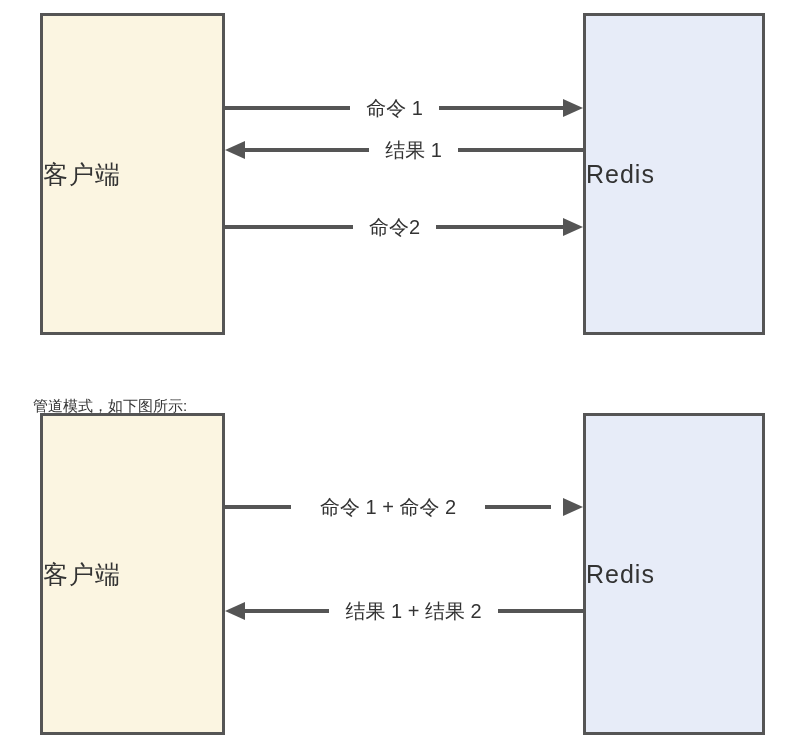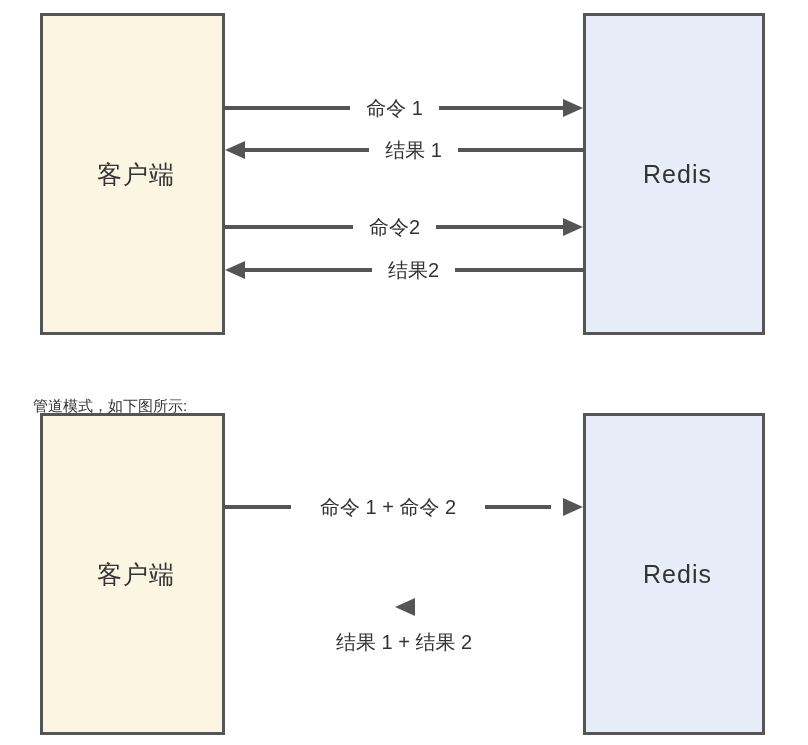--- a/index.html
+++ b/index.html
@@ -10,22 +10,21 @@
     background: var(--page-bg, #ffffff);
     font-family: "Liberation Sans", "DejaVu Sans", sans-serif;
     overflow: hidden;
   }
   .node {
     position: absolute;
     box-sizing: border-box;
     border: 3px solid var(--stroke, #555555);
     display: flex;
     align-items: center;
-    justify-content: center;
-    padding-left: 7px;
+    justify-content: flex-start;
   }
   .node-label {
     font-size: 25px;
     letter-spacing: 1px;
     color: var(--text, #333333);
     white-space: nowrap;
   }
   .client { background: var(--client-fill, #FBF5E1); }
   .redis  { background: var(--redis-fill, #E7ECF8); }
   .client-1 { left: 40px;  top: 13px;  width: 185px; height: 322px; }
@@ -36,21 +35,21 @@
     position: absolute;
     left: 225px;
     width: 358px;
     height: 26px;
     display: flex;
     align-items: center;
   }
   .seg { flex: 1 1 0; height: 4px; background: var(--stroke, #555555); }
   .arrow-label {
     flex: 0 0 auto;
-    margin: 16px 16px;
+    margin: 0 16px;
     font-size: 20px;
     color: var(--text, #333333);
     white-space: nowrap;
     line-height: 1;
   }
   .head-r {
     flex: 0 0 auto; width: 0; height: 0;
     border-top: 9px solid transparent;
     border-bottom: 9px solid transparent;
     border-left: 20px solid var(--stroke, #555555);
@@ -61,21 +60,21 @@
     border-top: 9px solid transparent;
     border-bottom: 9px solid transparent;
     border-right: 20px solid var(--stroke, #555555);
     margin-right: -1px;
   }
   .t-r1 { top: 95px; }
   .t-r2 { top: 137px; justify-content: center; }
   .t-r3 { top: 214px; text-align: center; }
   .t-r4 { top: 257px; }
   .b-r1 { top: 494px; gap: 13px; }
-  .b-r2 { top: 598px; flex-direction: column; }
+  .b-r2 { top: 598px; }
   .caption {
     position: absolute;
     left: 33px;
     top: 367px;
     font-size: 15px;
     line-height: 21px;
     color: var(--text, #333333);
     white-space: nowrap;
     margin-top: 28px;
   }
@@ -106,26 +105,20 @@
     <div class="seg"></div>
   </div>
 
   <div class="arrow-row t-r3">
     <div class="seg"></div>
     <div class="arrow-label">命令2</div>
     <div class="seg"></div>
     <div class="head-r"></div>
   </div>
 
-  <div class="arrow-row t-r4">
-    <div class="head-l"></div>
-    <div class="seg"></div>
-    <div class="arrow-label">结果2</div>
-    <div class="seg"></div>
-  </div>
 
   <div class="caption">管道模式，如下图所示:</div>
 
   <div class="node client client-2">
     <span class="node-label">客户端</span>
   </div>
   <div class="node redis redis-2">
     <span class="node-label">Redis</span>
   </div>
 

